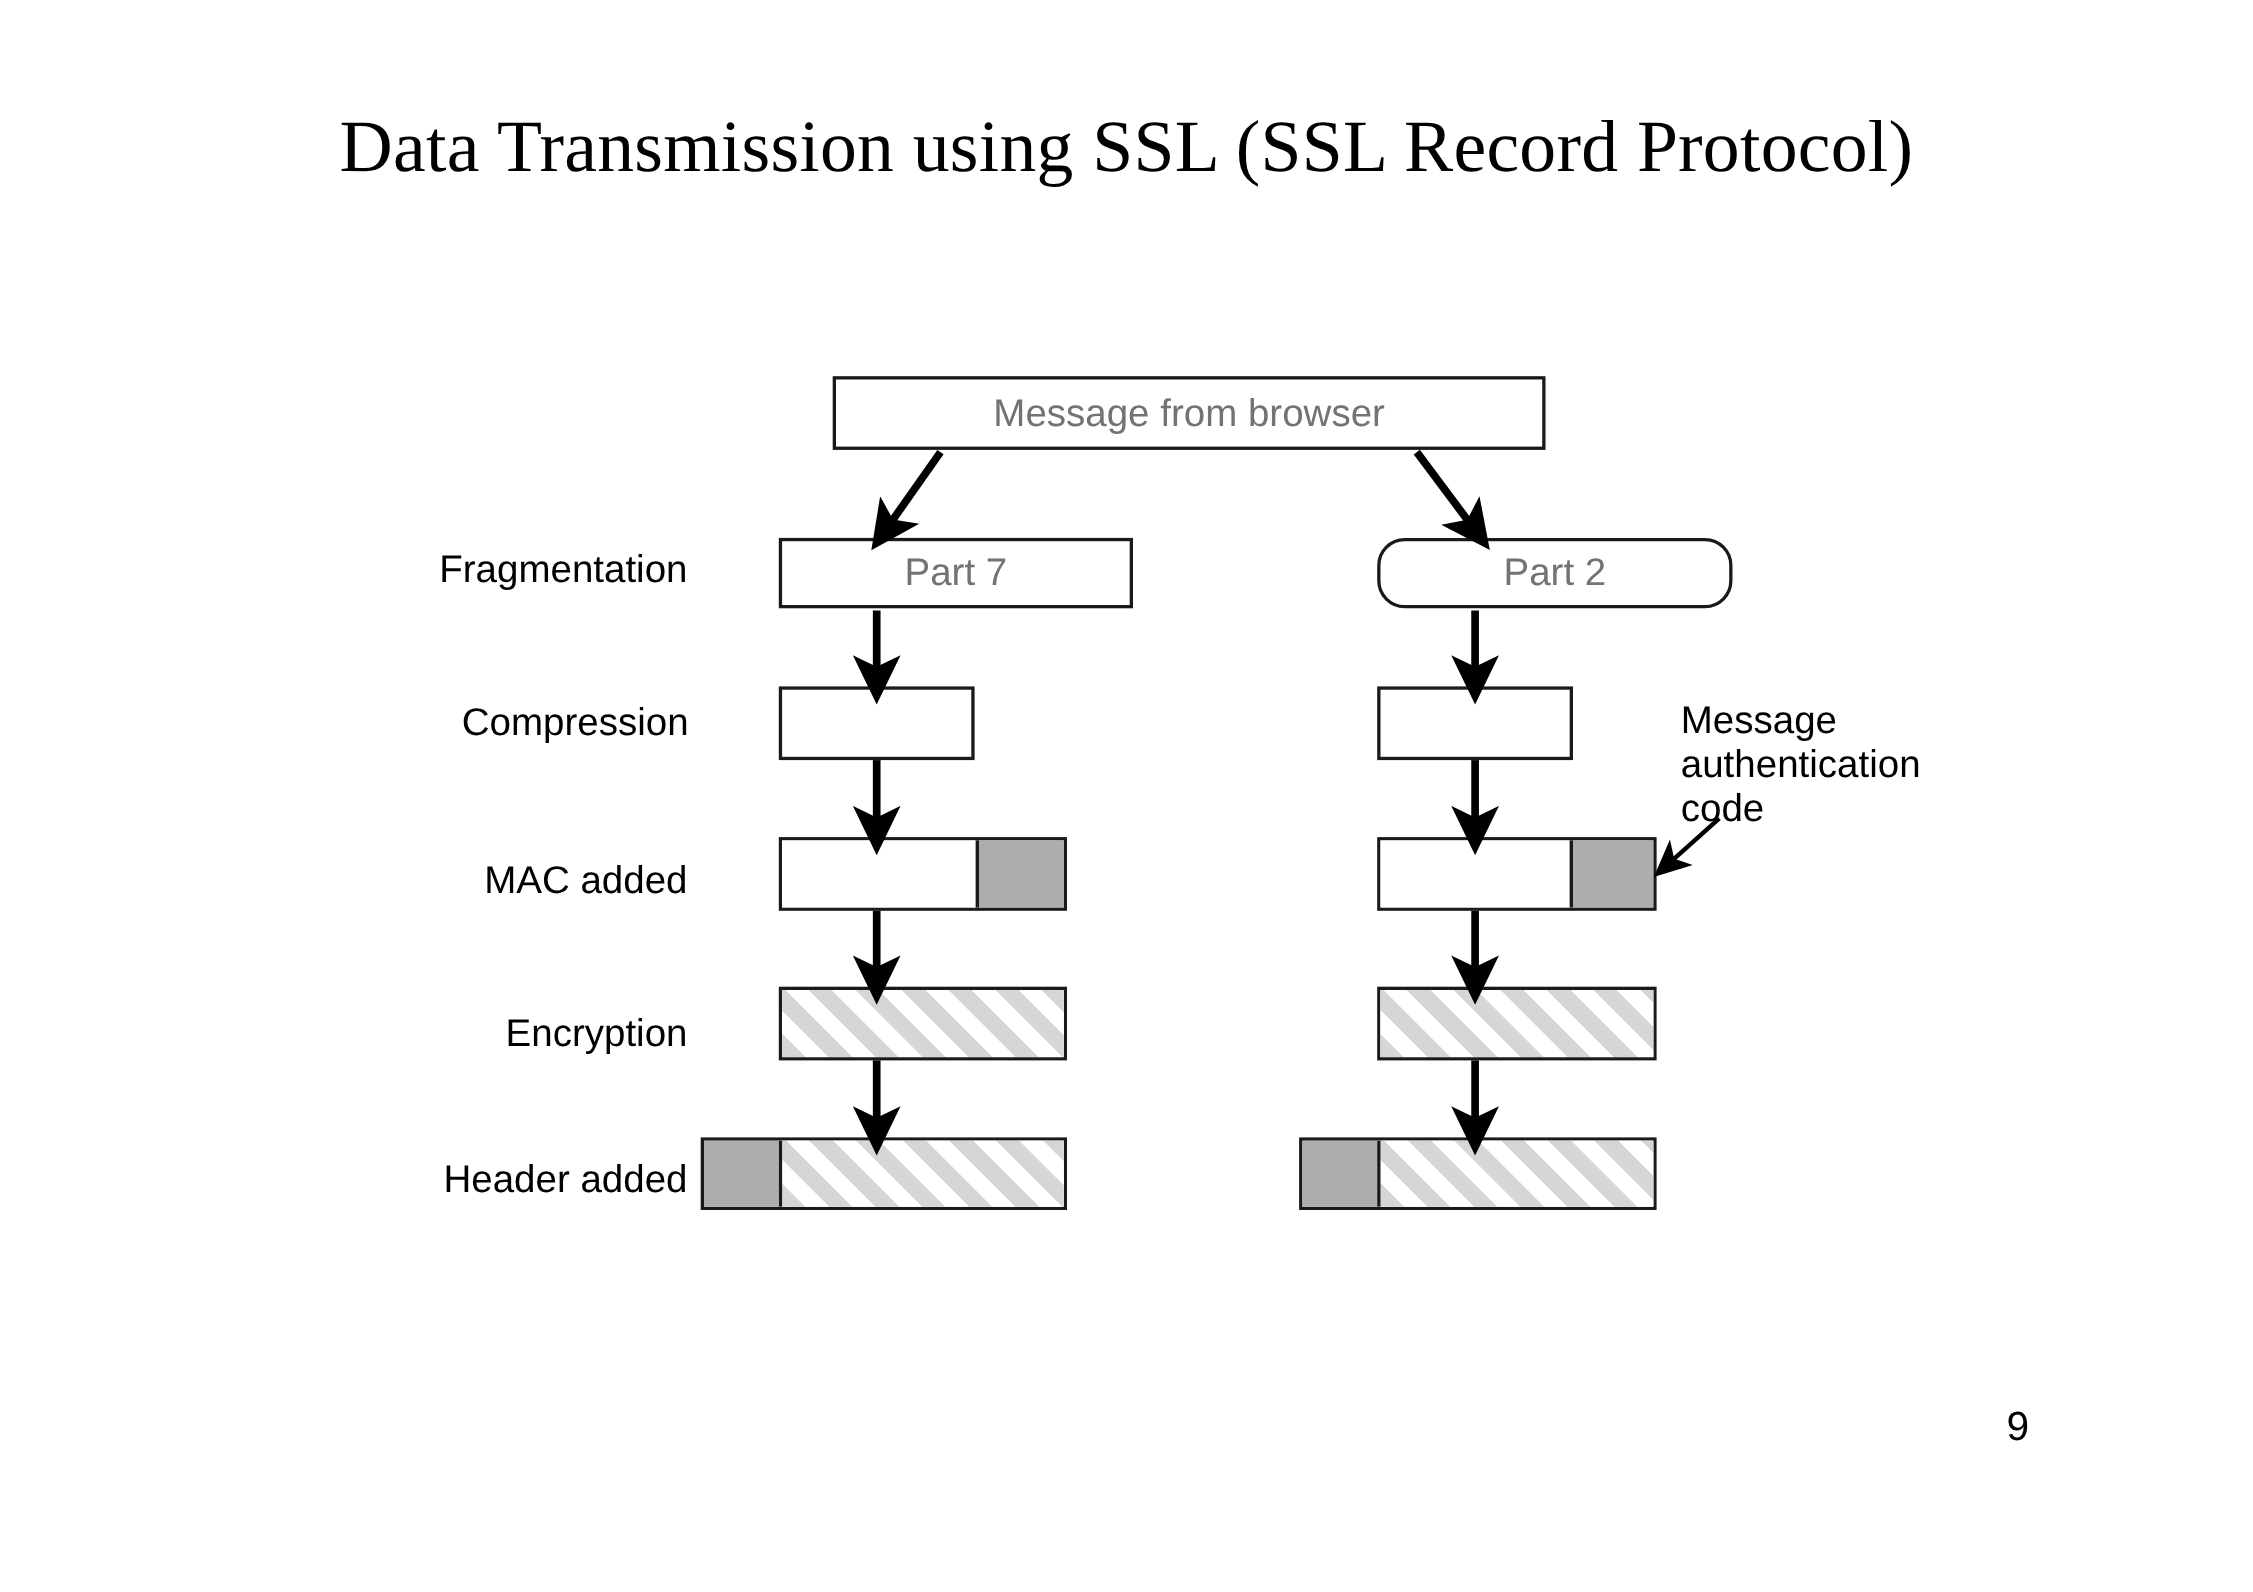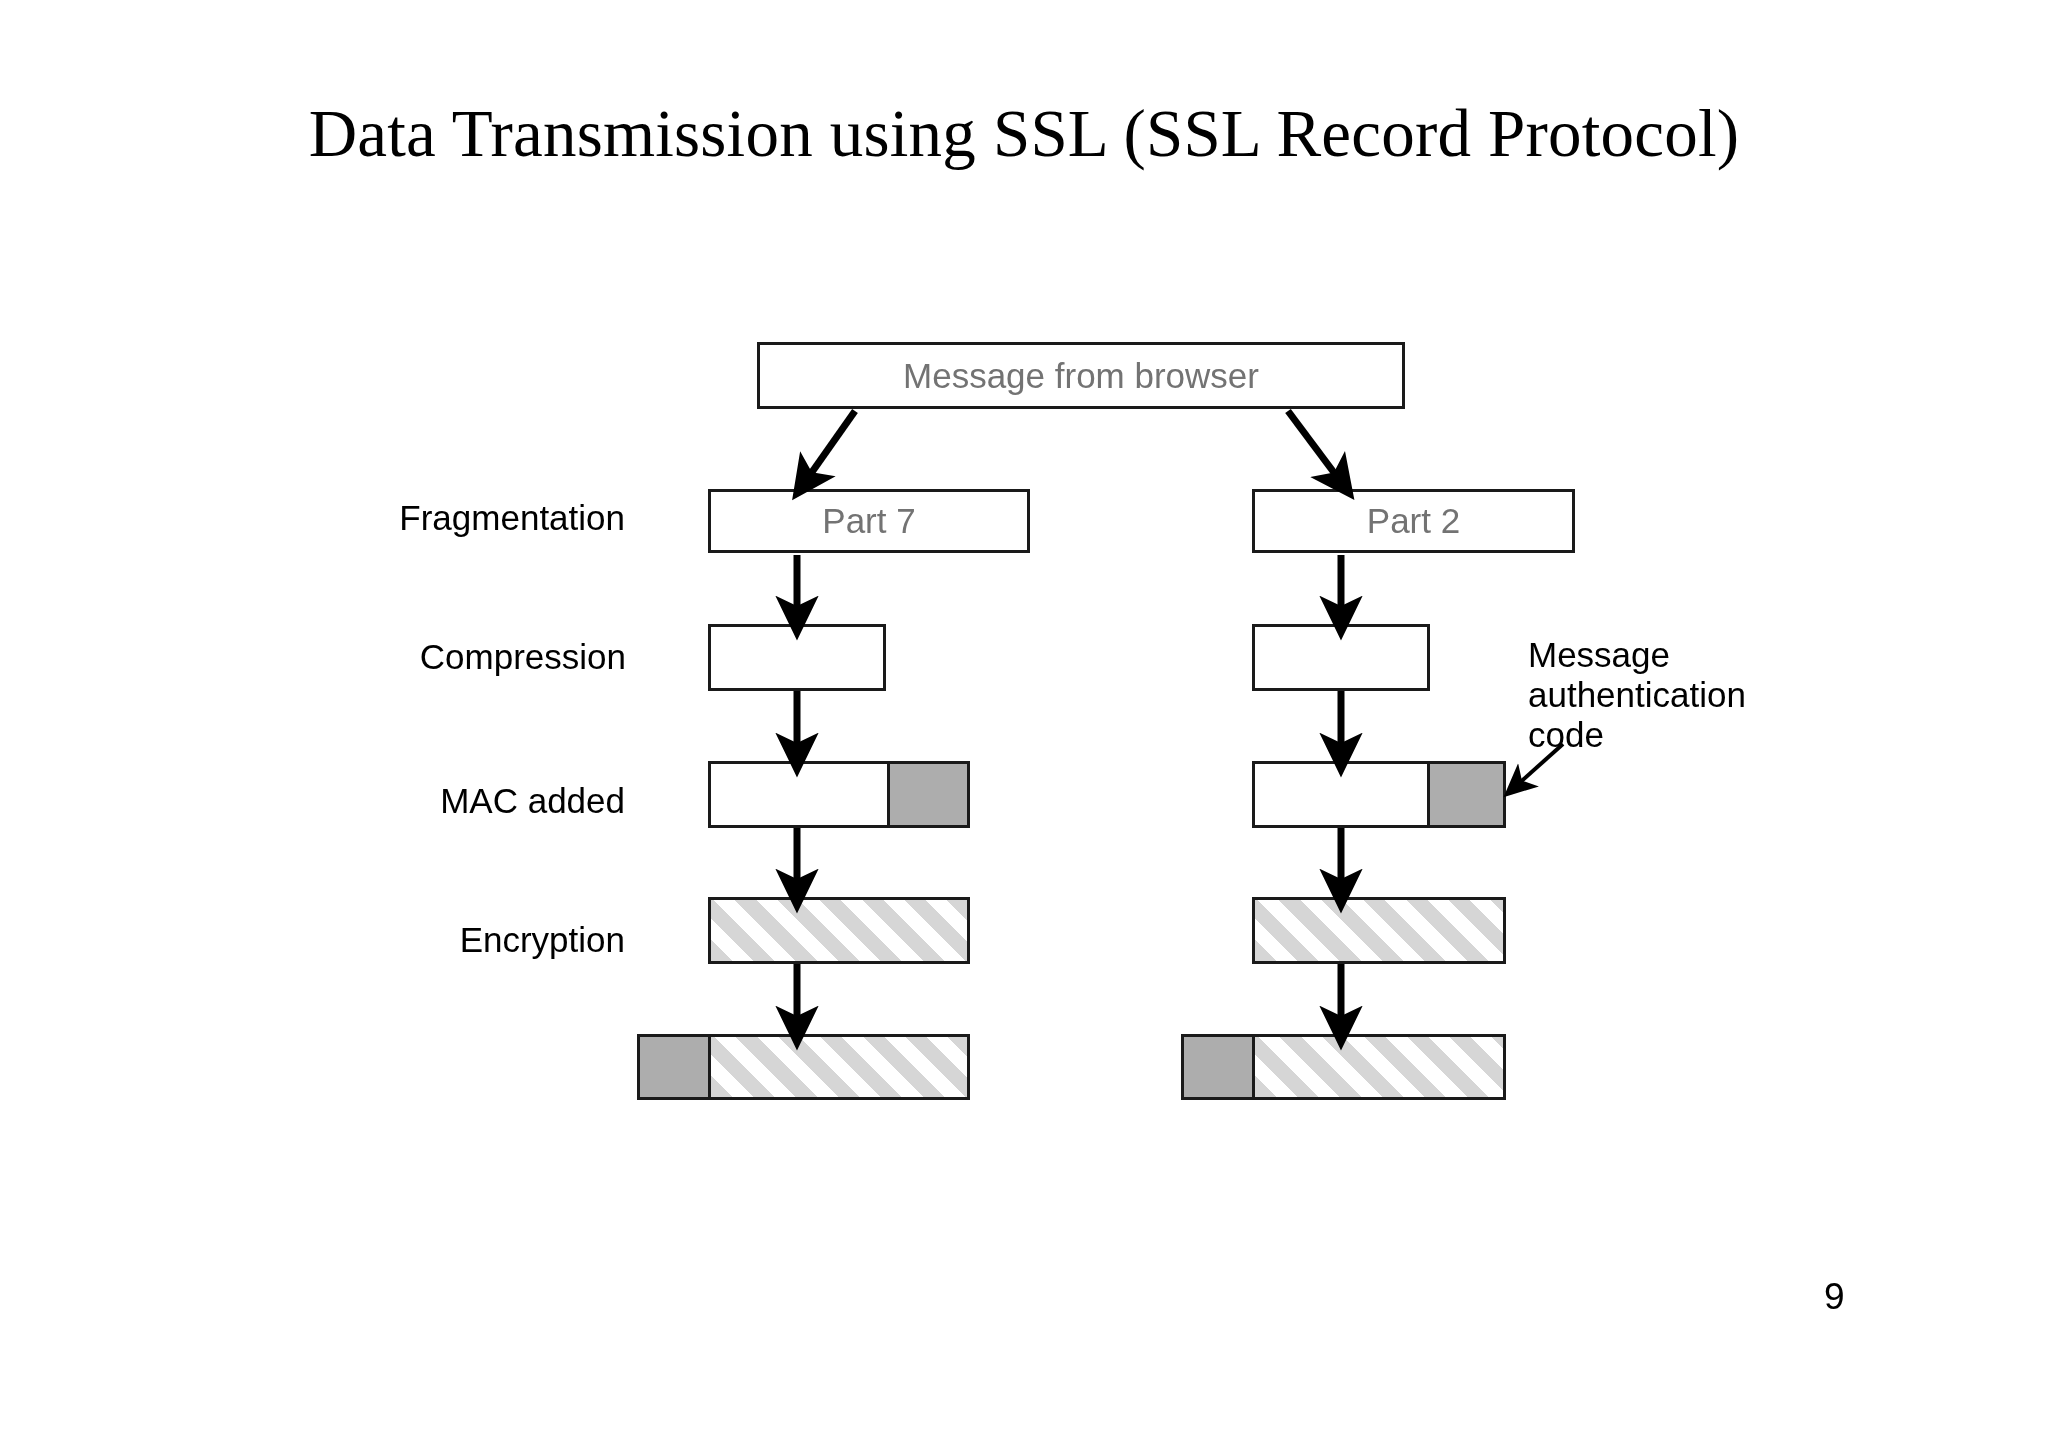--- a/index.html
+++ b/index.html
@@ -140,20 +140,21 @@
     </div>
 
     <div class="row-label" style="left:225px; top:498px; width:400px;">Fragmentation</div>
 
     <div class="row-label" style="left:226px; top:637px; width:400px;text-align:right;">Compression</div>
 
     <div class="row-label" style="left:225px; top:781px; width:400px;">MAC added</div>
 
     <div class="row-label" style="left:225px; top:920px; width:400px;">Encryption</div>
 
+    <div class="row-label" style="left:225px; top:1053px; width:400px;">Header added</div>
 
     <div class="box" style="left:708px; top:489px; width:322px; height:64px;">
       <span class="box-label">Part 7</span>
     </div>
 
     <div class="box" style="left:708px; top:624px; width:178px; height:67px;"></div>
 
     <div class="split-box" style="left:708px; top:761px; width:262px; height:67px;">
       <div class="seg seg-white" style="width:176px;"></div>
       <div class="seg seg-gray seg-divider-left" style="width:80px;"></div>
@@ -161,21 +162,21 @@
 
     <div class="split-box" style="left:708px; top:897px; width:262px; height:67px;">
       <div class="seg seg-hatch" style="width:256px;"></div>
     </div>
 
     <div class="split-box" style="left:637px; top:1034px; width:333px; height:66px;">
       <div class="seg seg-gray" style="width:68px;"></div>
       <div class="seg seg-hatch seg-divider-left" style="width:259px;"></div>
     </div>
 
-    <div class="box" style="left:1252px; top:489px; width:323px; height:64px;">
+    <div class="box" style="left:1252px; top:489px; width:323px; height:64px;border-radius:25px;">
       <span class="box-label">Part 2</span>
     </div>
 
     <div class="box" style="left:1252px; top:624px; width:178px; height:67px;"></div>
 
     <div class="split-box" style="left:1252px; top:761px; width:254px; height:67px;">
       <div class="seg seg-white" style="width:172px;"></div>
       <div class="seg seg-gray seg-divider-left" style="width:76px;"></div>
     </div>
 

